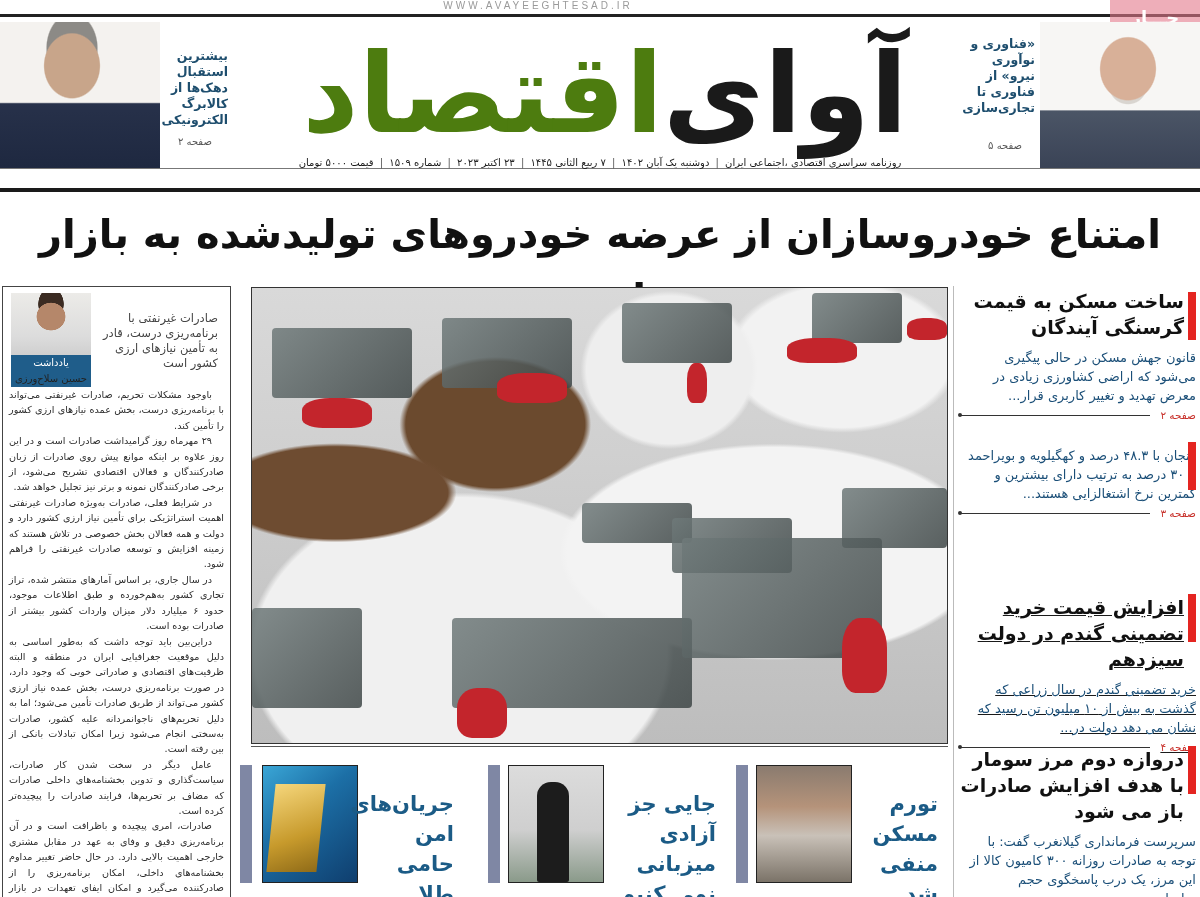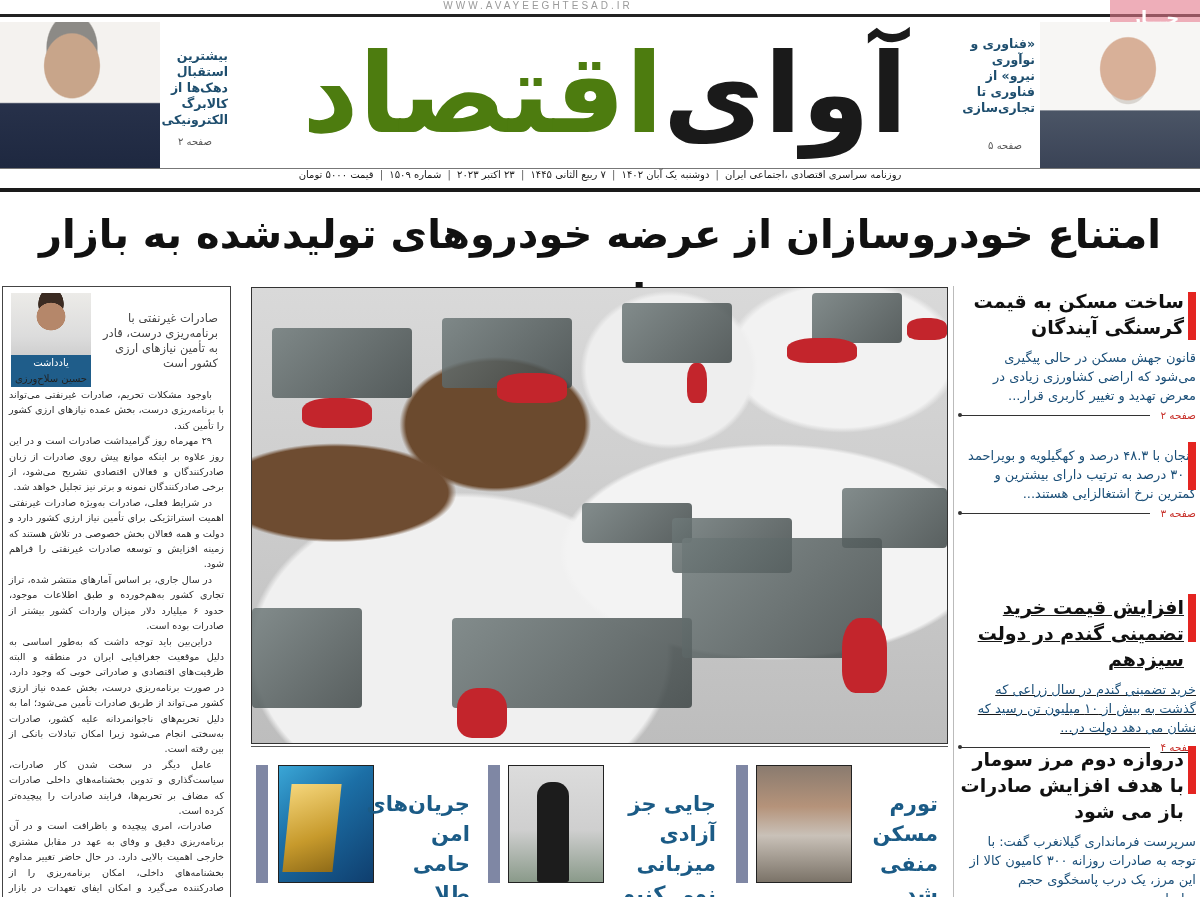--- a/index.html
+++ b/index.html
@@ -32,21 +32,21 @@
     .side-page.right { right: 178px; top: 122px; }
 
     .logo { position: absolute; left: 240px; top: 8px; width: 730px; height: 136px;
       direction: rtl; display: flex; align-items: center; justify-content: center; }
     .logo-black { font-family: "DejaVu Sans", sans-serif; font-weight: bold; font-size: 110px;
       color: #1a1a1a; line-height: 1; letter-spacing: -4px; }
     .logo-red { font-family: "DejaVu Sans", sans-serif; font-weight: bold; font-size: 110px;
       color: #4d7c0f; line-height: 1; letter-spacing: -4px; }
 
     .meta-rule-thin { position: absolute; top: 168px; left: 0; width: 1200px; height: 1px; background: #777; }
-    .meta-line { position: absolute; top: 168px; left: 0; width: 1200px; direction: rtl; text-align: center;
+    .meta-line { position: absolute; top: 156px; left: 0; width: 1200px; direction: rtl; text-align: center;
       font-size: 10px; color: #1a1a1a; line-height: 14px; }
     .meta-line span.sep { color: #555; padding: 0 3px; }
     .meta-rule-thick { position: absolute; top: 188px; left: 0; width: 1200px; height: 4px; background: #1a1a1a; }
 
     .headline { position: absolute; top: 202px; left: 20px; width: 1160px; direction: rtl; text-align: center;
       font-size: 40px; font-weight: bold; color: #111; line-height: 64px; letter-spacing: -1px; }
 
     
     .editorial { position: absolute; left: 2px; top: 286px; width: 229px; height: 611px;
       border: 1px solid #444; border-bottom: none; padding: 4px 6px; direction: rtl; overflow: hidden; }
@@ -77,21 +77,21 @@
     .window { position: absolute; background: linear-gradient(135deg, #6f7a7a, #3e4646); opacity: 0.85; border-radius: 4px; }
 
     .main-rule { position: absolute; left: 251px; top: 746px; width: 697px; height: 1px; background: #555; }
 
     
     .teaser { position: absolute; top: 765px; height: 118px; direction: rtl; }
     .teaser .bar { position: absolute; right: 0; top: 0; width: 12px; height: 118px; background: #7f87a4; }
     .teaser .pic { position: absolute; top: 0; width: 96px; height: 118px; border: 1px solid #222; }
     .teaser .ttl { position: absolute; top: 24px; font-size: 21px; font-weight: bold; color: #1b5b86;
       line-height: 30px; text-align: right; white-space: pre-line; }
-    .teaser-1 { left: 256px; width: 220px; }
+    .teaser-1 { left: 240px; width: 220px; }
     .teaser-1 .bar { left: 0; right: auto; }
     .teaser-1 .pic { left: 22px; background: linear-gradient(140deg, #3aa6d6 0%, #1c6fa6 40%, #0f3e6e 100%); }
     .teaser-1 .pic::after { content: ""; position: absolute; left: 8px; top: 18px; width: 50px; height: 88px;
       background: linear-gradient(160deg, #f5d67b, #c79a2c 60%, #8f6b18); transform: skewX(-6deg); }
     .teaser-1 .ttl { left: 124px; width: 90px; }
     .teaser-2 { left: 488px; width: 230px; }
     .teaser-2 .bar { left: 0; right: auto; }
     .teaser-2 .pic { left: 20px; background: linear-gradient(180deg, #dcdcdc 0%, #cfcfcf 55%, #8a9a8a 100%); }
     .teaser-2 .pic::after { content: ""; position: absolute; left: 28px; top: 16px; width: 32px; height: 100px;
       background: #1c1c1c; border-radius: 14px 14px 2px 2px; }

